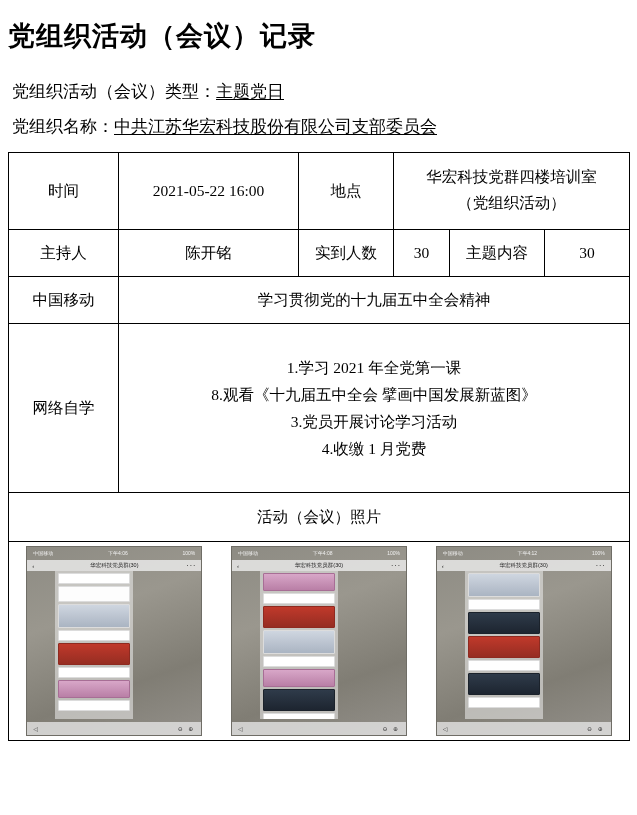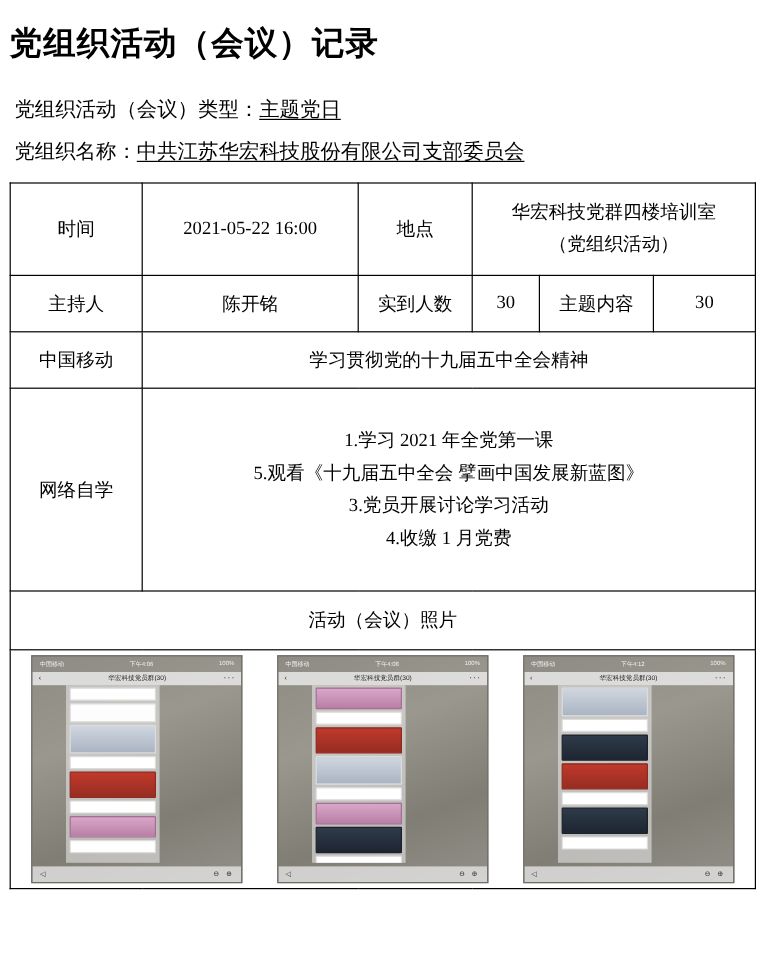--- a/index.html
+++ b/index.html
@@ -196,21 +196,21 @@
         <td>30</td>
       </tr>
       <tr class="row-topic">
         <td class="cell-label">中国移动</td>
         <td colspan="5">学习贯彻党的十九届五中全会精神</td>
       </tr>
       <tr class="row-detail">
         <td class="cell-label">网络自学</td>
         <td colspan="5" class="detail-body">
           <div>1.学习 2021 年全党第一课</div>
-          <div>5.观看《十九届五中全会 擘画中国发展新蓝图》</div>
+          <div>8.观看《十九届五中全会 擘画中国发展新蓝图》</div>
           <div>3.党员开展讨论学习活动</div>
           <div>4.收缴 1 月党费</div>
         </td>
       </tr>
       <tr class="row-photo-header">
         <td colspan="6">活动（会议）照片</td>
       </tr>
       <tr>
         <td colspan="6" class="photos-cell">
           <div class="photos">

